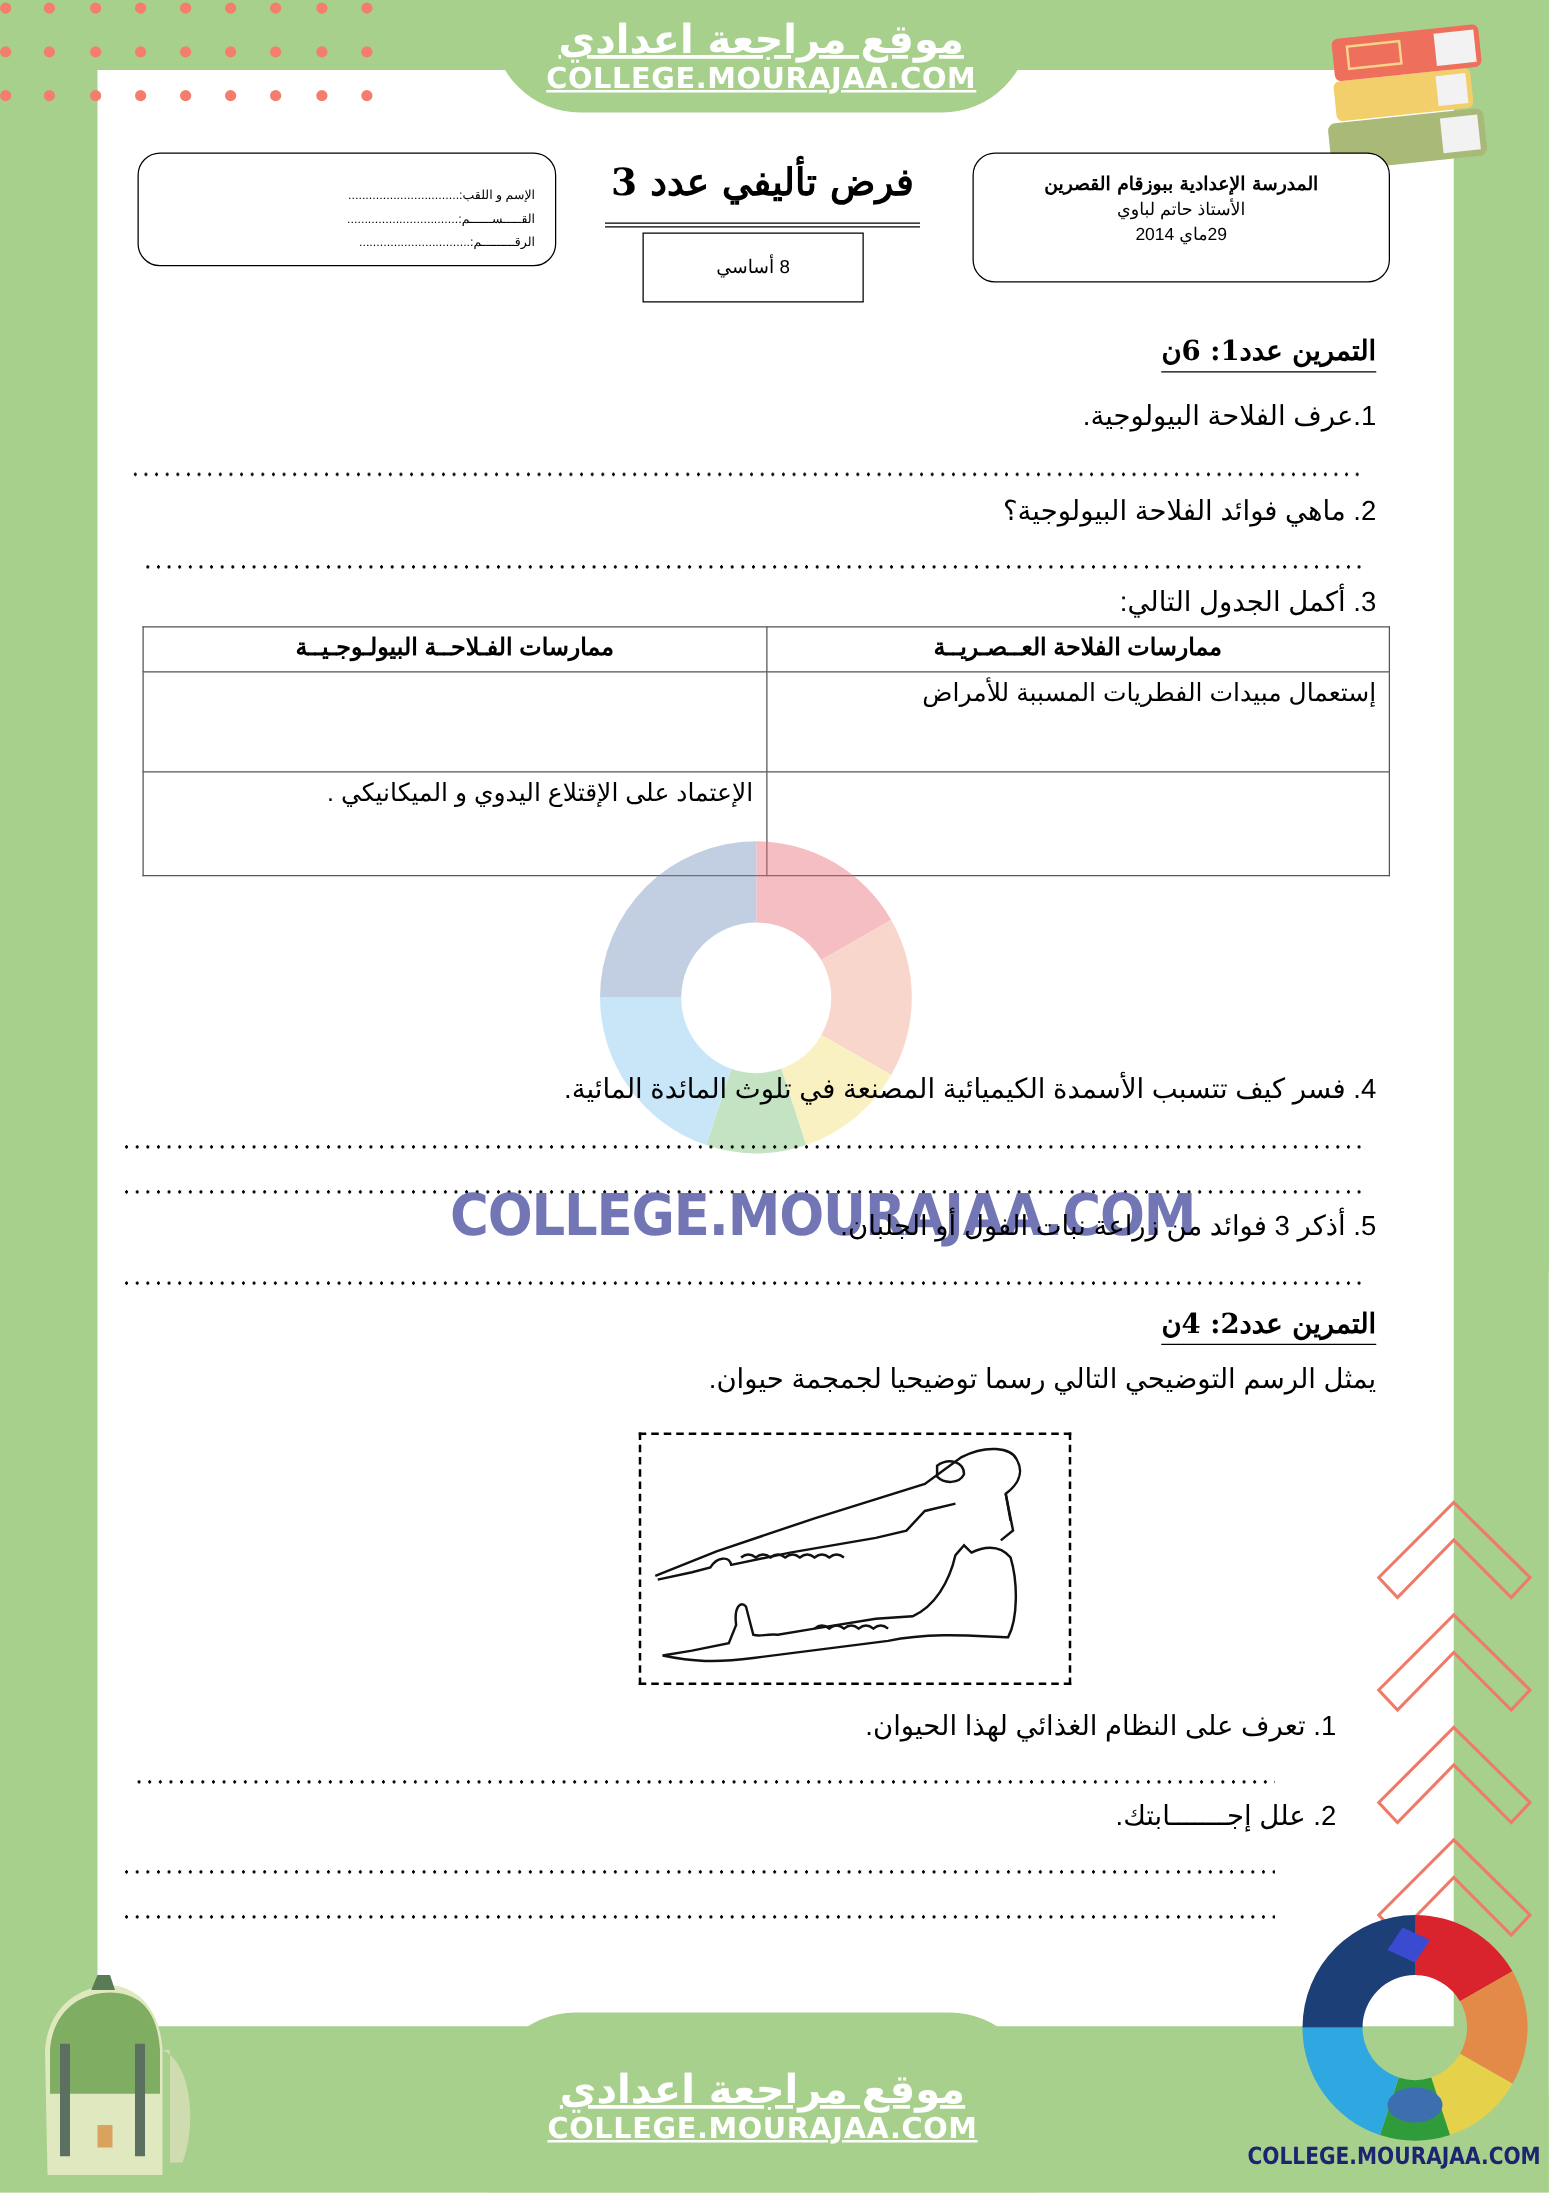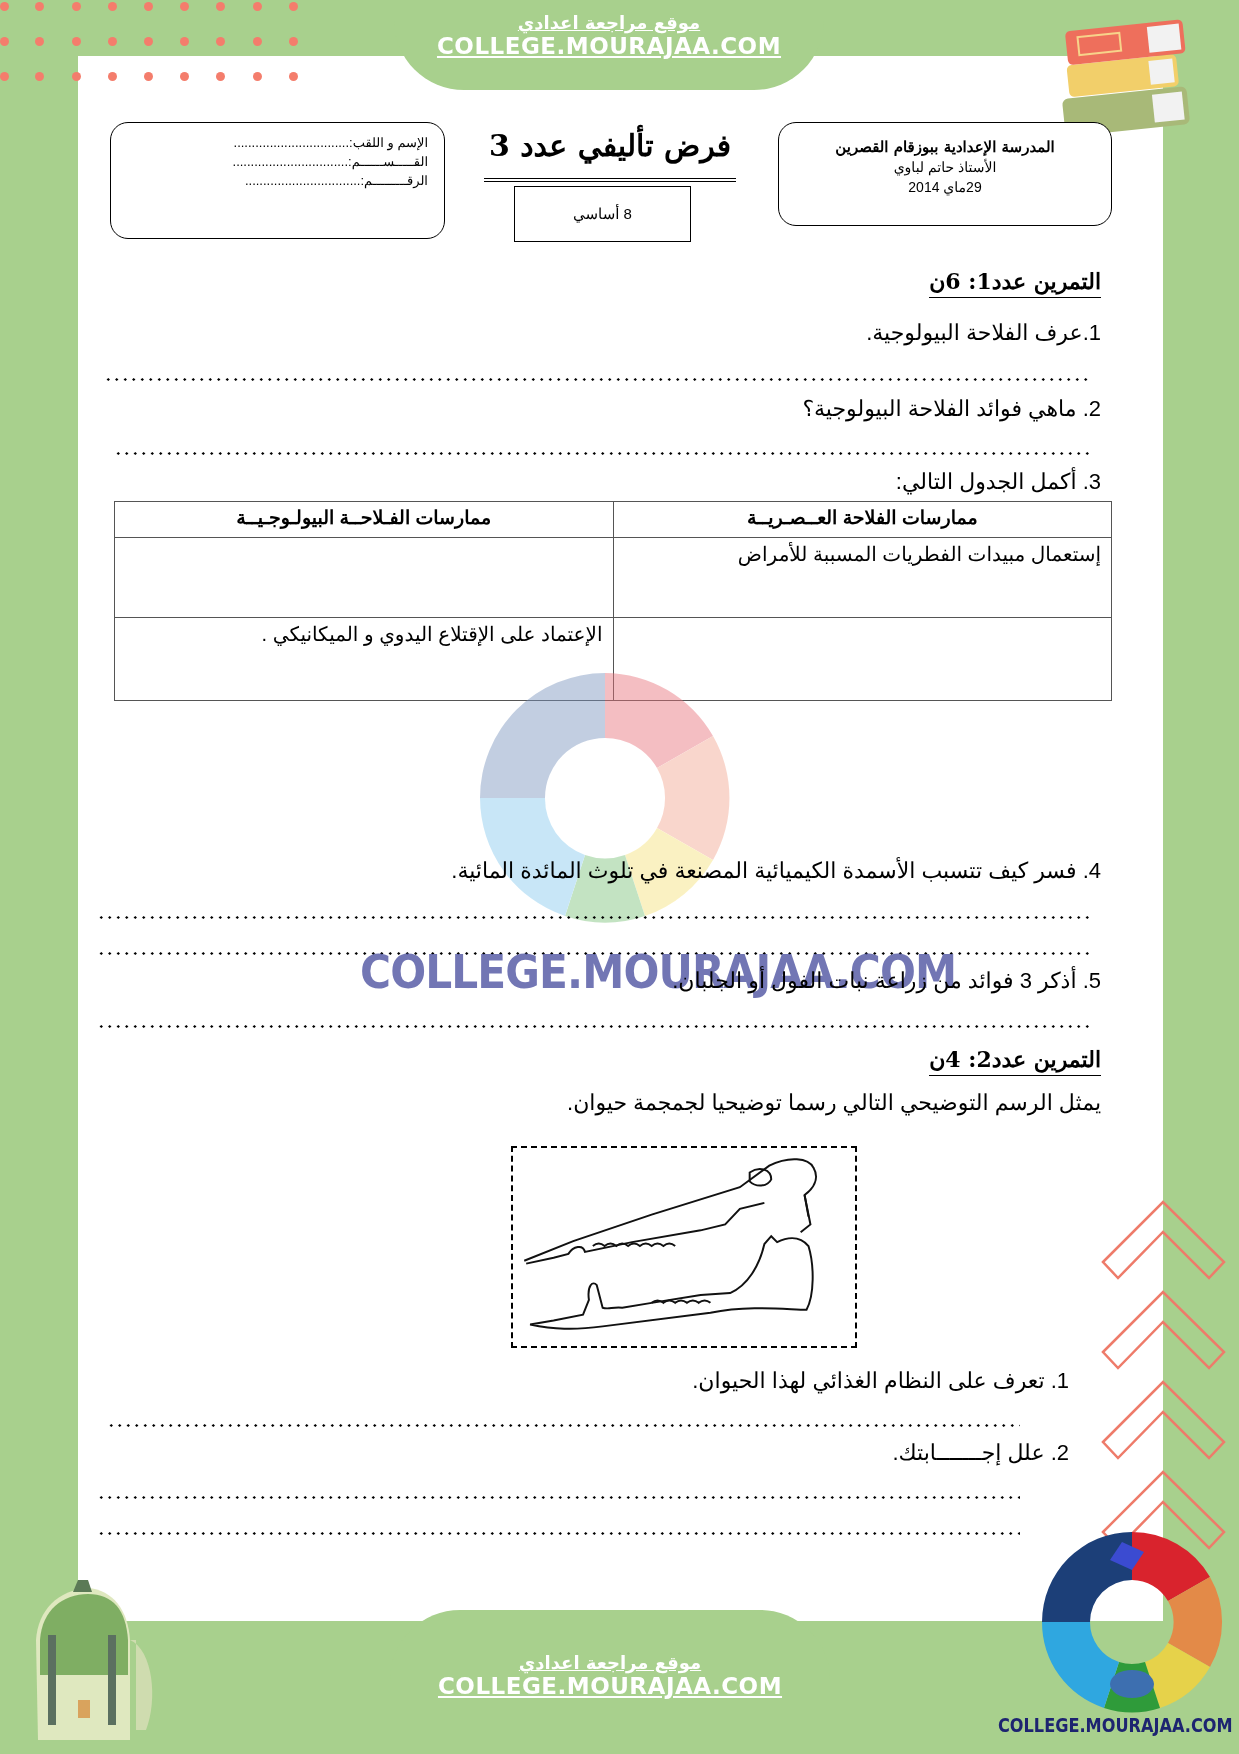--- a/index.html
+++ b/index.html
@@ -1,27 +1,27 @@
 <!DOCTYPE html>
 <html><head>
 <meta charset="utf-8">
 <style>
   * { margin:0; padding:0; box-sizing:border-box; }
   body { width:1239px; height:1754px; position:relative; overflow:hidden; background:#a8d08d; font-family:"Liberation Sans", sans-serif; color:#000; }
   .page { position:absolute; left:78px; top:56px; width:1085px; height:1565px; background:#fff; }
   .dot { position:absolute; width:9px; height:9px; border-radius:50%; background:#f47d6c; }
   .banner-top { position:absolute; left:394px; top:0; width:430px; height:90px; background:#a8d08d; border-radius:0 0 70px 70px; text-align:center; color:#fff; }
-  .banner-top .ar, .banner-bot .ar { font-family:"DejaVu Sans", sans-serif; font-size:18px; font-weight:bold; text-decoration:underline; padding-top:12px; direction:rtl; }
+  .banner-top .ar, .banner-bot .ar { font-family:"DejaVu Sans", sans-serif; font-size:32px; font-weight:bold; text-decoration:underline; padding-top:12px; direction:rtl; }
   .banner-top .en, .banner-bot .en { font-family:"DejaVu Sans", sans-serif; font-size:23px; font-weight:bold; text-decoration:underline; letter-spacing:0.5px; }
   .banner-bot { position:absolute; left:390px; top:1610px; width:440px; height:144px; background:#a8d08d; border-radius:70px 70px 0 0; text-align:center; color:#fff; padding-top:30px; }
   .footer-band { position:absolute; left:0; top:1672px; width:1239px; height:82px; background:#a8d08d; }
 
   .rtl { direction:rtl; }
   .box { position:absolute; border:1.5px solid #000; border-radius:18px; background:#fff; }
-  .student-box { left:110px; top:122px; width:335px; height:117px; padding:10px 16px 0 10px; font-size:13px; line-height:19px; }
+  .student-box { left:110px; top:122px; width:335px; height:91px; padding:24px 16px 0 10px; font-size:10px; line-height:19px; }
   .school-box { left:778px; top:122px; width:334px; height:104px; padding:14px 10px 0 10px; text-align:center; font-size:14px; line-height:20px; }
   .title { position:absolute; left:480px; top:128px; width:260px; text-align:center; font-family:"DejaVu Serif", serif; font-size:30px; font-weight:bold; direction:rtl; }
   .title-rule { position:absolute; left:484px; top:178px; width:252px; border-top:1.5px solid #000; border-bottom:1px solid #000; height:4px; }
   .level-box { position:absolute; left:514px; top:186px; width:177px; height:56px; border:1.5px solid #000; text-align:center; font-size:15px; line-height:54px; direction:rtl; }
 
   .ex-title { position:absolute; right:138px; font-family:"DejaVu Serif", serif; font-size:22px; font-weight:bold; direction:rtl; border-bottom:1.5px solid #000; padding-bottom:3px;margin-left:44px; }
   .q { position:absolute; right:138px; font-size:22px; direction:rtl; white-space:nowrap; }
   .dotline { position:absolute; height:3px; background-image:radial-gradient(circle, #000 1.2px, transparent 1.4px); background-size:8.5px 3px; background-repeat:repeat-x; }
 
   table.grid { position:absolute; left:114px; top:501px; width:998px; border-collapse:collapse; direction:rtl; font-size:20px; }

